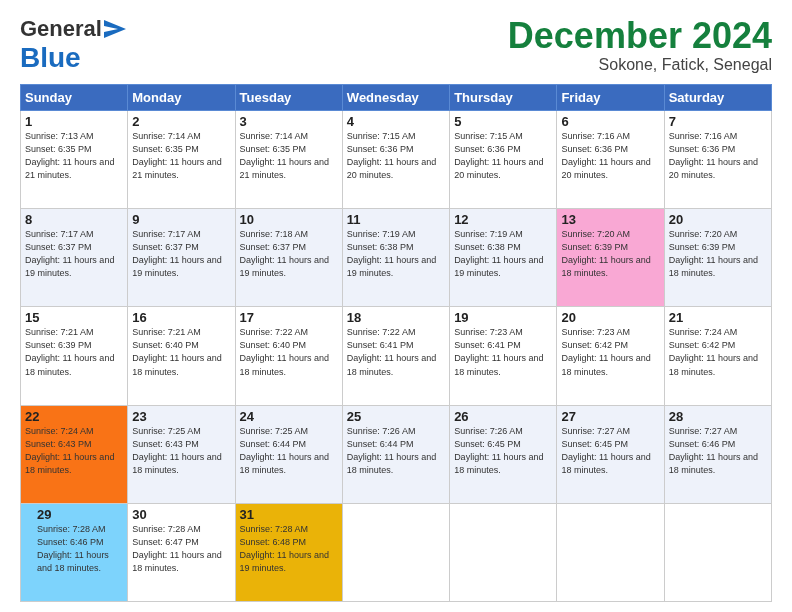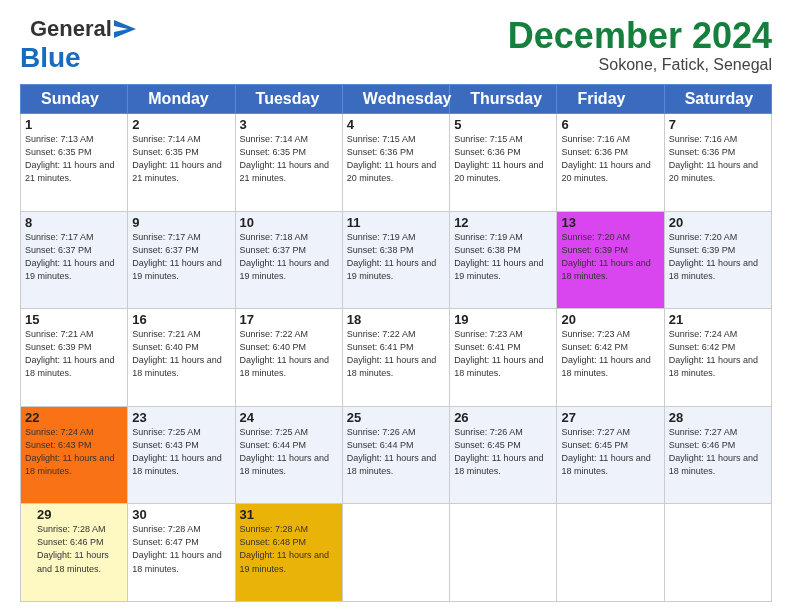--- a/index.html
+++ b/index.html
@@ -47,23 +47,23 @@
     }
     .calendar {
       flex: 1;
       border-collapse: collapse;
       width: 100%;
       table-layout: fixed;
     }
     .calendar th {
       background: #3a6bbf;
       color: #fff;
-      font-size: 16px;
+      font-size: 13px;
       font-weight: bold;
-      padding: 5px 20px;
+      padding: 5px 4px;
       text-align: left;
       border: 1px solid #5a8ad4;
     }
     .calendar td {
       vertical-align: top;
       border: 1px solid #ccc;
       padding: 3px 4px;
       font-size: 9.5px;
       color: #222;
       background: #fff;
@@ -93,21 +93,21 @@
       background: #fff !important;
     }
   </style>
 </head>
 <body>
 
 <div class="page">
   <div class="header">
     <div class="logo">
       <div class="logo-row">
-        <span style="font-size:22px;font-weight:900;color:#333;margin-left:10px;">General</span>
+        <span style="font-size:22px;font-weight:900;color:#333;">General</span>
         <svg width="22" height="18" viewBox="0 0 22 18" style="margin-left:2px;margin-top:0px;">
           <polygon points="0,18 22,9 0,0 0,6 14,9 0,12" fill="#1a6bbf"></polygon>
         </svg>
       </div>
       <div>
         <span style="font-size:28px;font-weight:900;color:#1a6bbf;">Blue</span>
       </div>
     </div>
     <div class="title-block">
       <div class="month-title">December 2024</div>
@@ -196,21 +196,21 @@
             <div class="day-info" style="white-space: pre-line;">Sunrise: 7:19 AM
 Sunset: 6:38 PM
 Daylight: 11 hours and 19 minutes.</div>
           </td>
           <td style="background: rgb(238, 242, 250); margin-left: 29px;">
             <span class="day-num">12</span>
             <div class="day-info" style="white-space: pre-line;">Sunrise: 7:19 AM
 Sunset: 6:38 PM
 Daylight: 11 hours and 19 minutes.</div>
           </td>
-          <td style="background: #d946ef;">
+          <td style="background: #f9a8d4;">
             <span class="day-num">13</span>
             <div class="day-info" style="white-space: pre-line;">Sunrise: 7:20 AM
 Sunset: 6:39 PM
 Daylight: 11 hours and 18 minutes.</div>
           </td>
           <td style="background: rgb(238, 242, 250);">
             <span class="day-num">20</span>
             <div class="day-info" style="white-space: pre-line;">Sunrise: 7:20 AM
 Sunset: 6:39 PM
 Daylight: 11 hours and 18 minutes.</div>
@@ -298,21 +298,21 @@
 Daylight: 11 hours and 18 minutes.</div>
           </td>
           <td style="background: rgb(238, 242, 250);">
             <span class="day-num">28</span>
             <div class="day-info" style="white-space: pre-line;">Sunrise: 7:27 AM
 Sunset: 6:46 PM
 Daylight: 11 hours and 18 minutes.</div>
           </td>
         </tr>
         <tr>
-          <td style="background: #fef9c3; padding-left: 16px;">
+          <td style="background: #7dd3fc; padding-left: 16px;">
             <span class="day-num">29</span>
             <div class="day-info" style="white-space: pre-line;">Sunrise: 7:28 AM
 Sunset: 6:46 PM
 Daylight: 11 hours and 18 minutes.</div>
           </td>
           <td style="background: rgb(255, 255, 255);">
             <span class="day-num">30</span>
             <div class="day-info" style="white-space: pre-line;">Sunrise: 7:28 AM
 Sunset: 6:47 PM
 Daylight: 11 hours and 18 minutes.</div>

